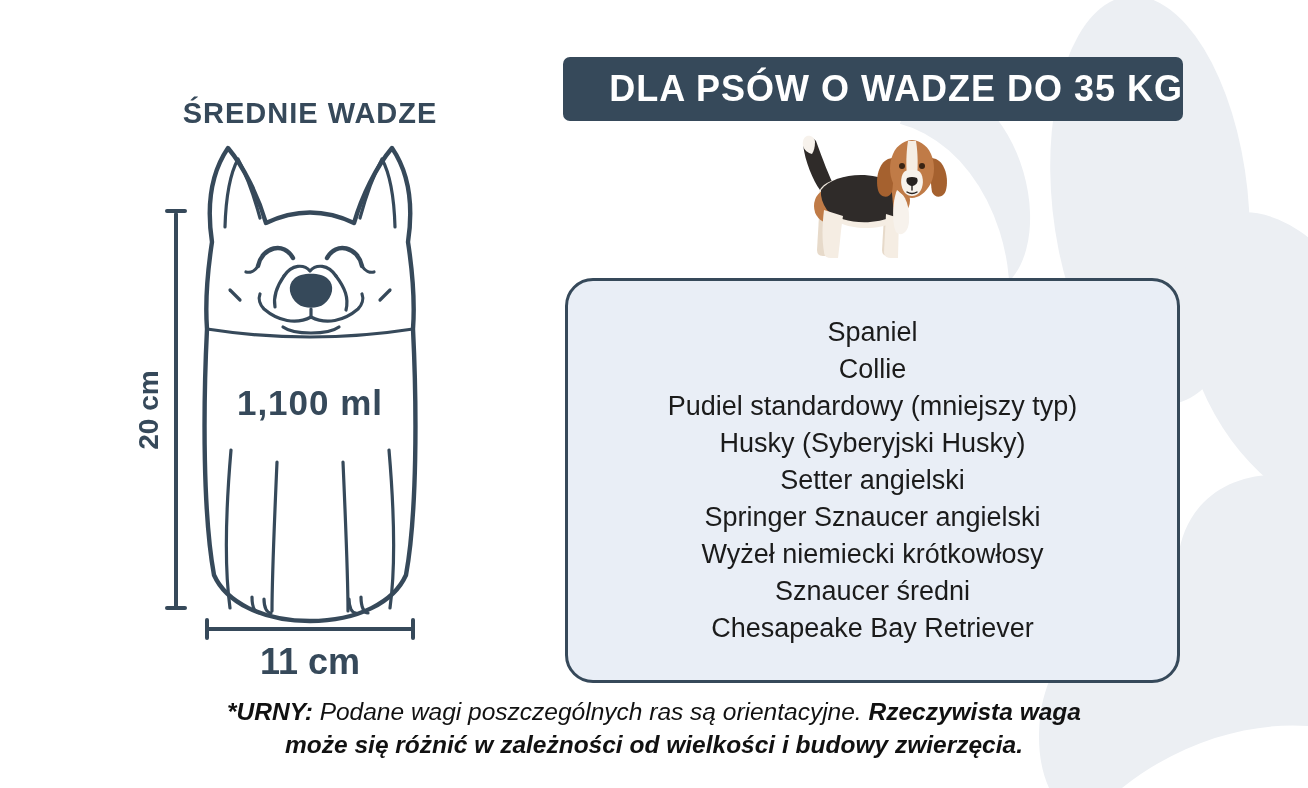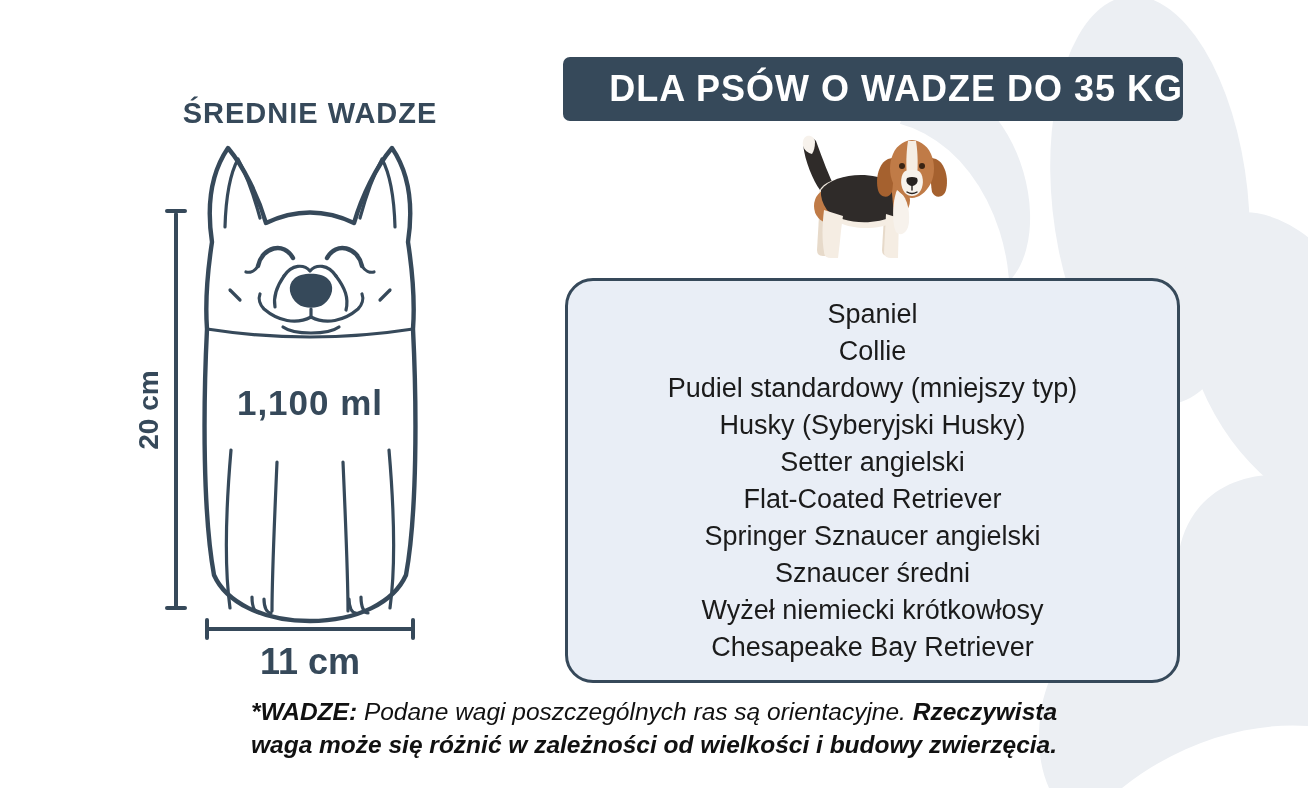--- a/index.html
+++ b/index.html
@@ -208,25 +208,24 @@
     <path fill="none" stroke="#26211F" stroke-width="1.4" stroke-linecap="round" d="M 115 53 L 115 58 M 110 60 Q 115 63 120 60"></path>
   </svg>
 
   <div class="abs breed-box">
     <div>
         <div class="breed-item">Spaniel</div>
         <div class="breed-item">Collie</div>
         <div class="breed-item">Pudiel standardowy (mniejszy typ)</div>
         <div class="breed-item">Husky (Syberyjski Husky)</div>
         <div class="breed-item">Setter angielski</div>
-        <div class="breed-item">Flat-Coated Retriever</div>
         <div class="breed-item">Springer Sznaucer angielski</div>
+        <div class="breed-item">Wyżeł niemiecki krótkowłosy</div>
         <div class="breed-item">Sznaucer średni</div>
-        <div class="breed-item">Wyżeł niemiecki krótkowłosy</div>
         <div class="breed-item">Chesapeake Bay Retriever</div>
       </div>
   </div>
 
   <div class="abs footer-note">
-    <span class="b">*WADZE:</span><span> Podane wagi poszczególnych ras są orientacyjne. </span><span class="b">Rzeczywista waga może się różnić w zależności od wielkości i budowy zwierzęcia.</span>
+    <span class="b">*URNY:</span><span> Podane wagi poszczególnych ras są orientacyjne. </span><span class="b">Rzeczywista waga może się różnić w zależności od wielkości i budowy zwierzęcia.</span>
   </div>
 
 </div>
 
 </body></html>

